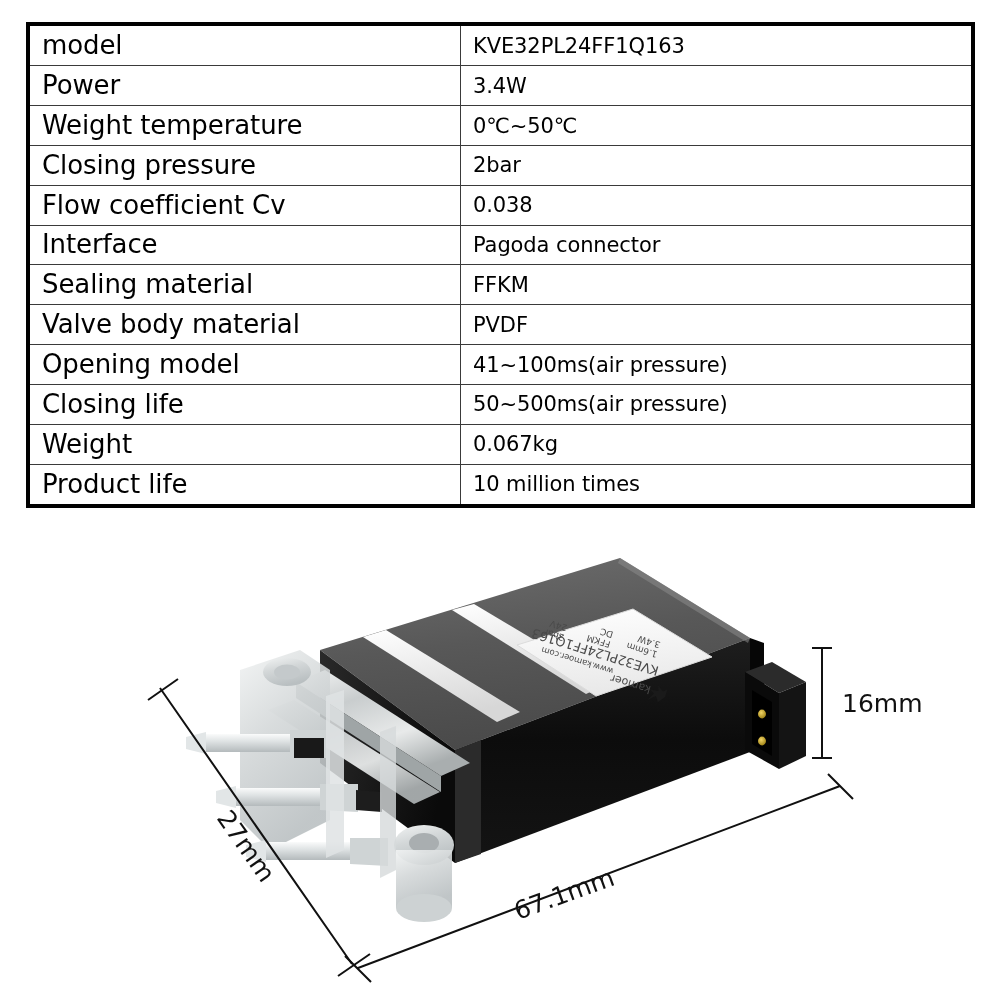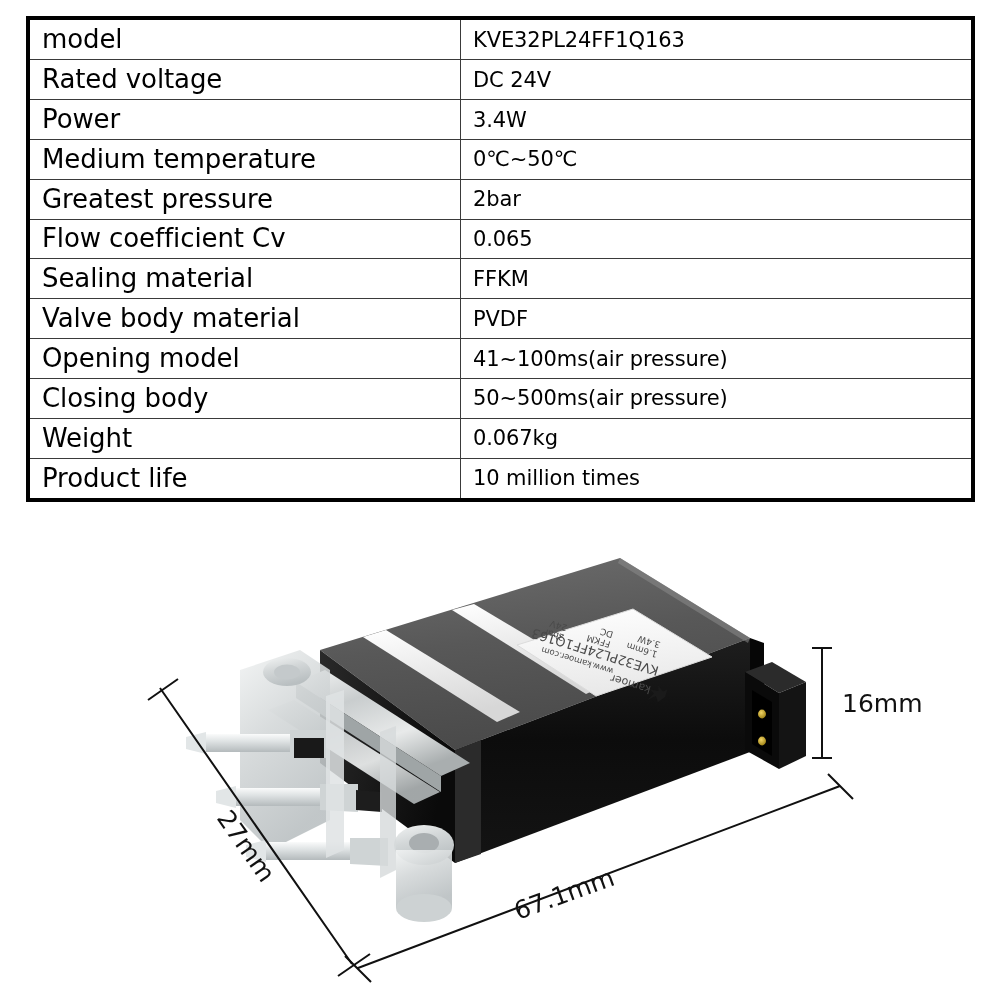--- a/index.html
+++ b/index.html
@@ -14,21 +14,21 @@
     font-family: "DejaVu Sans", "Liberation Sans", sans-serif;
     color: #000000;
     overflow: hidden;
     position: relative;
   }
 
   
   #spec-table-wrap {
     position: absolute;
     left: 26px;
-    top: 16px;
+    top: 22px;
     width: 949px;
     height: 486px;
     box-sizing: border-box;
     border: 4px solid #000;
     background: #fff;
   }
   table.spec {
     width: 100%;
     height: 100%;
     border-collapse: collapse;
@@ -90,53 +90,53 @@
 <body>
 
 <div id="spec-table-wrap">
   <table class="spec">
     <tbody>
       <tr>
         <td class="k">model</td>
         <td class="v">KVE32PL24FF1Q163</td>
       </tr>
       <tr>
-        <td class="k">Rated voltage</td>
-        <td class="v">DC 24V</td>
-      </tr>
-      <tr>
         <td class="k">Power</td>
         <td class="v">3.4W</td>
       </tr>
       <tr>
-        <td class="k">Medium temperature</td>
+        <td class="k">Weight temperature</td>
         <td class="v">0℃~50℃</td>
       </tr>
       <tr>
-        <td class="k">Greatest pressure</td>
+        <td class="k">Closing pressure</td>
         <td class="v">2bar</td>
       </tr>
       <tr>
         <td class="k">Flow coefficient Cv</td>
-        <td class="v">0.065</td>
+        <td class="v">0.038</td>
+      </tr>
+      <tr>
+        <td class="k">Interface</td>
+        <td class="v">Pagoda connector</td>
       </tr>
       <tr>
         <td class="k">Sealing material</td>
         <td class="v">FFKM</td>
       </tr>
       <tr>
         <td class="k">Valve body material</td>
         <td class="v">PVDF</td>
       </tr>
       <tr>
         <td class="k">Opening model</td>
         <td class="v">41~100ms(air pressure)</td>
       </tr>
       <tr>
-        <td class="k">Closing body</td>
+        <td class="k">Closing life</td>
         <td class="v">50~500ms(air pressure)</td>
       </tr>
       <tr>
         <td class="k">Weight</td>
         <td class="v">0.067kg</td>
       </tr>
       <tr>
         <td class="k">Product life</td>
         <td class="v">10 million times</td>
       </tr>

